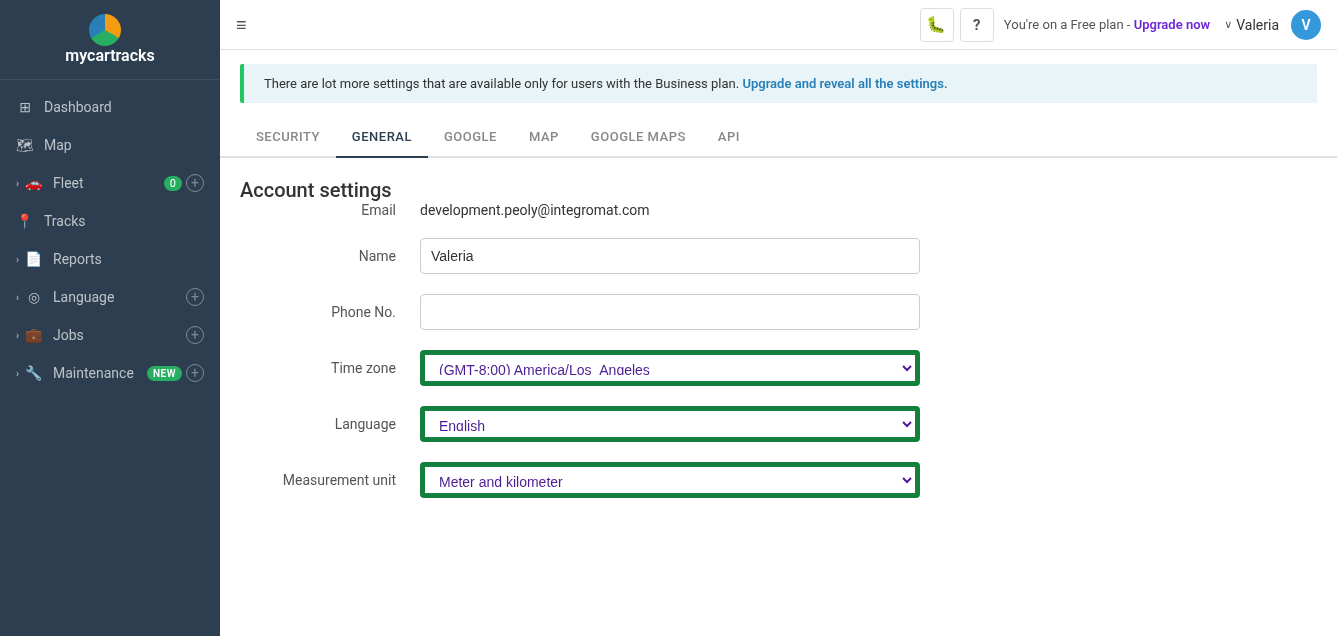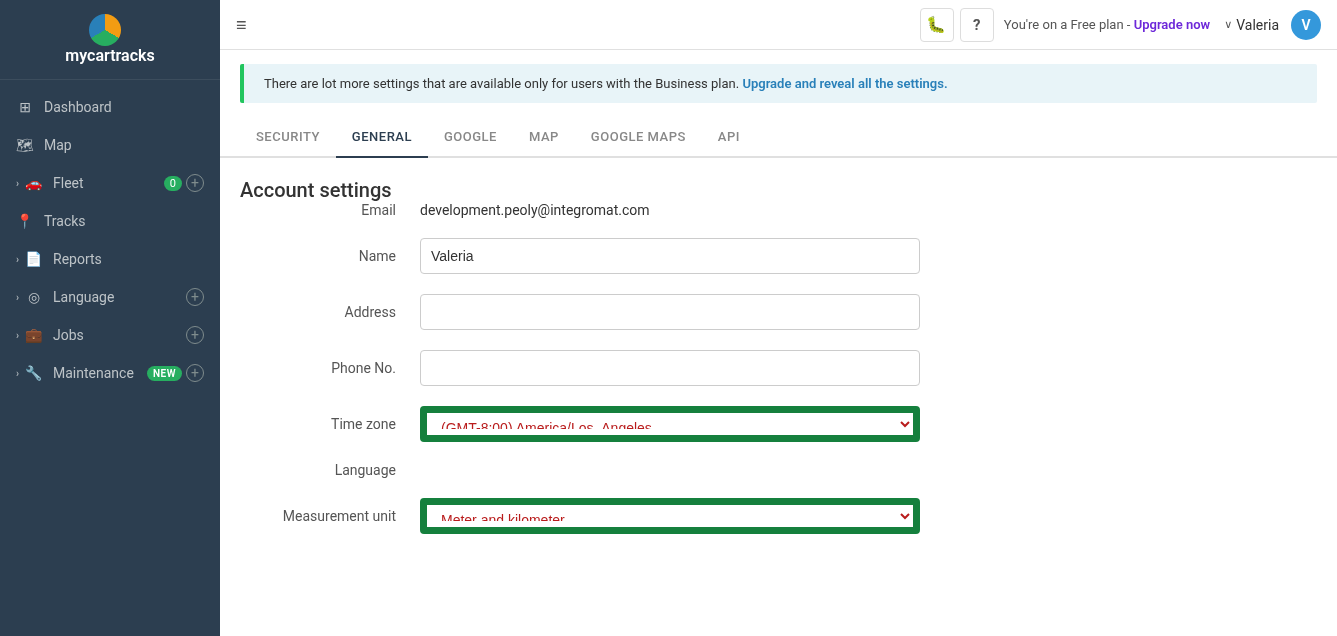--- a/index.html
+++ b/index.html
@@ -265,25 +265,25 @@
       border: 1px solid #ccc;
       border-radius: 4px;
       padding: 6px 10px;
       font-size: 14px;
       color: #333;
       outline: none;
     }
     .form-select {
       width: 500px;
       height: 36px;
-      border: 7px solid #15803d;
+      border: 5px solid #15803d;
       border-radius: 4px;
       padding: 6px 10px;
       font-size: 14px;
-      color: #b91c1c;
+      color: #4c1d95;
       outline: none;
       background: #fff;
       cursor: pointer;
       appearance: auto;
     }
   </style>
 </head>
 <body>
 
 <div class="sidebar">
@@ -385,37 +385,40 @@
       <div class="form-row">
         <div class="form-label">Email</div>
         <div class="form-value">development.peoly@integromat.com</div>
       </div>
 
       <div class="form-row">
         <div class="form-label">Name</div>
         <input type="text" class="form-input" value="Valeria" style="">
       </div>
 
-      <div class="form-row">
-        <div class="form-label">Address</div>
-        <input type="text" class="form-input" style="">
-      </div>
 
       <div class="form-row">
         <div class="form-label">Phone No.</div>
         <input type="text" class="form-input" style="">
       </div>
 
       <div class="form-row">
         <div class="form-label">Time zone</div>
         <select class="form-select"><option>(GMT-8:00) America/Los_Angeles</option><option>(GMT-5:00) America/New_York</option><option>(GMT+0:00) UTC</option><option>(GMT+1:00) Europe/London</option></select>
       </div>
 
       <div class="form-row">
         <div class="form-label">Language</div>
+        <select class="form-select">
+          <option>English</option>
+          <option>Spanish</option>
+          <option>French</option>
+          <option>German</option>
+          <option>Italian</option>
+        </select>
       </div>
 
       <div class="form-row">
         <div class="form-label">Measurement unit</div>
         <select class="form-select">
           <option>Meter and kilometer</option>
           <option>Mile and yard</option>
           <option>Feet and mile</option>
         </select>
       </div>

